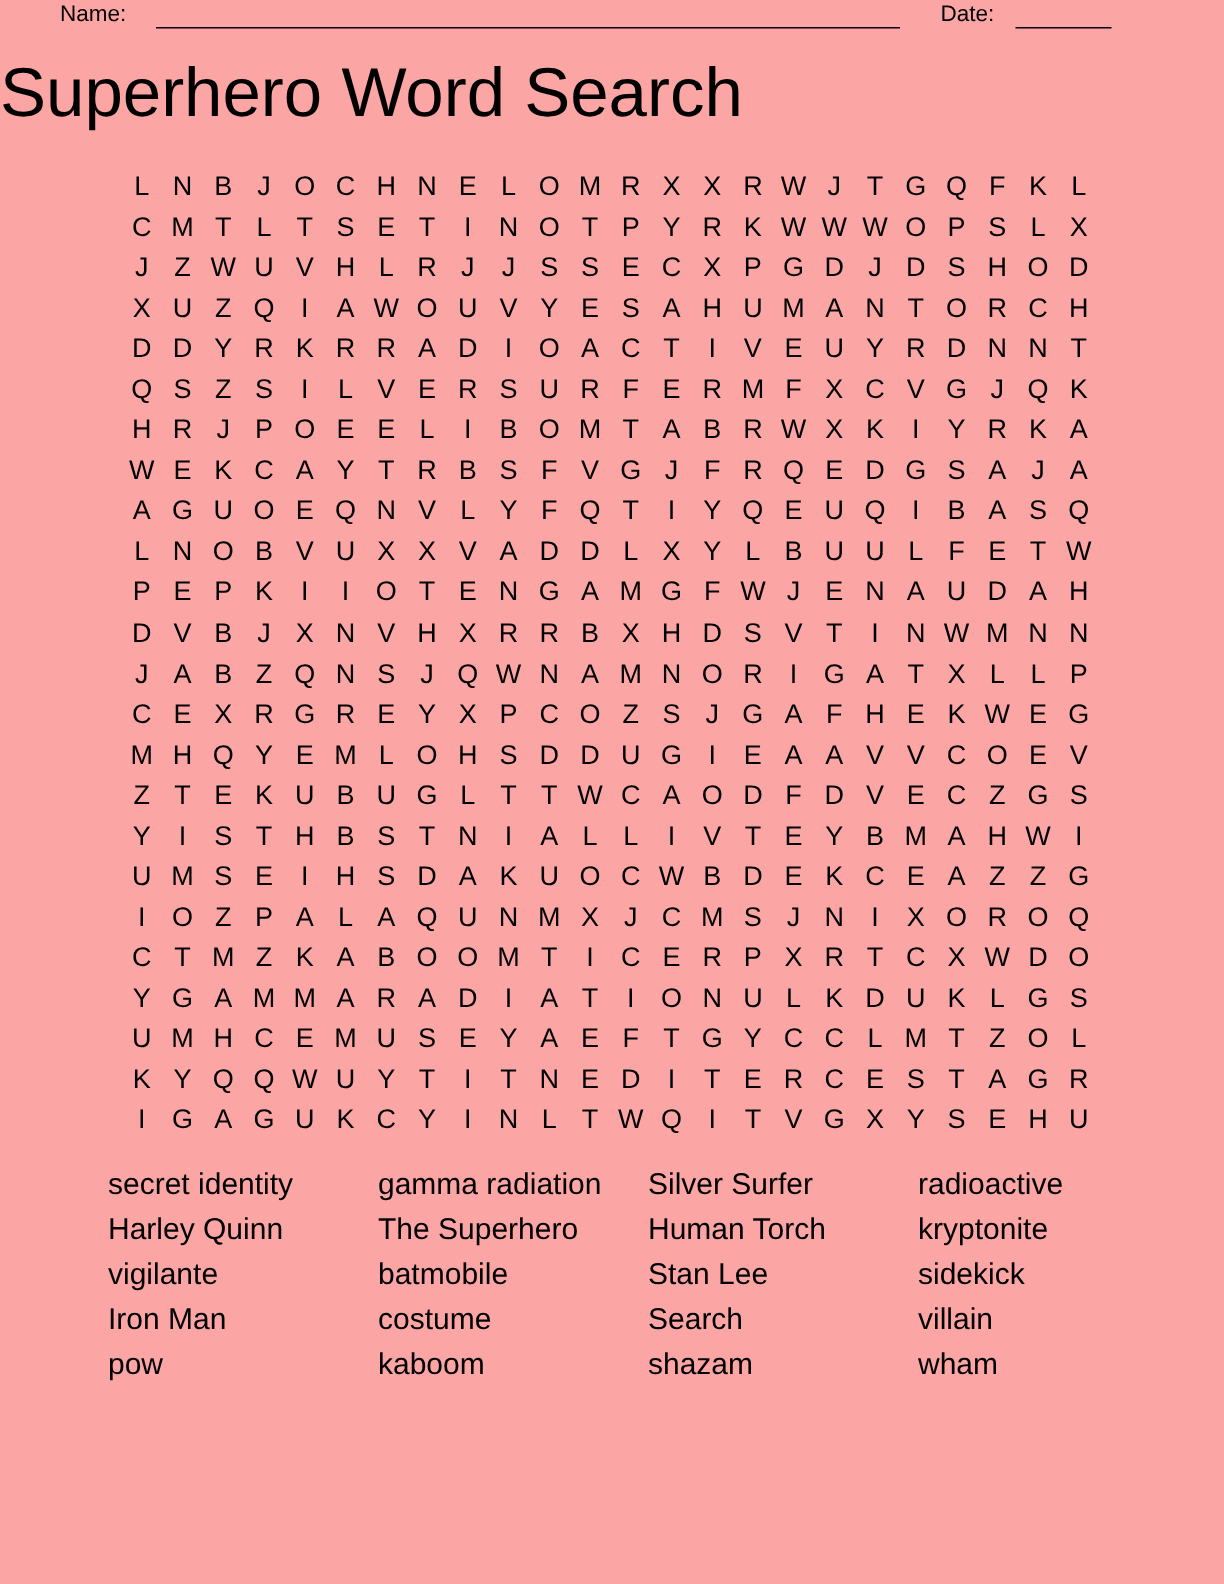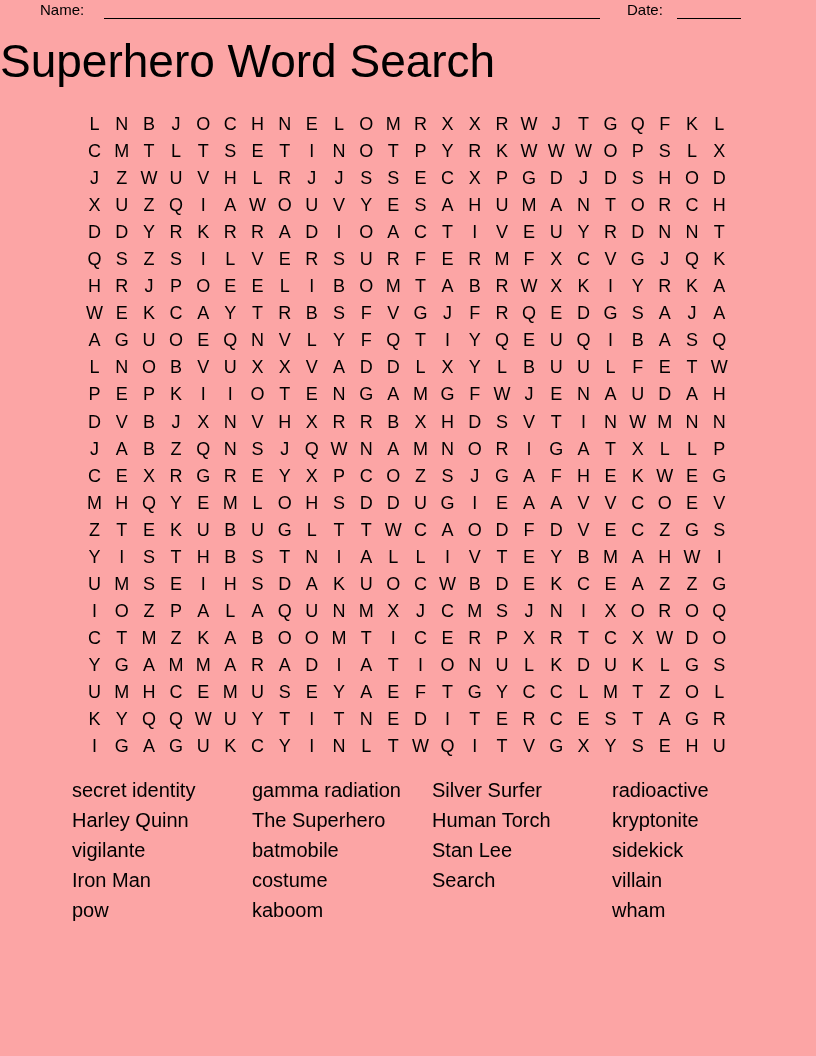--- a/index.html
+++ b/index.html
@@ -636,20 +636,21 @@
         <div class="word-item">The Superhero</div>
         <div class="word-item">batmobile</div>
         <div class="word-item">costume</div>
         <div class="word-item">kaboom</div>
       </div>
       <div class="word-col">
         <div class="word-item">Silver Surfer</div>
         <div class="word-item">Human Torch</div>
         <div class="word-item">Stan Lee</div>
         <div class="word-item">Search</div>
+        <div class="word-item">shazam</div>
       </div>
       <div class="word-col">
         <div class="word-item">radioactive</div>
         <div class="word-item">kryptonite</div>
         <div class="word-item">sidekick</div>
         <div class="word-item">villain</div>
         <div class="word-item">wham</div>
       </div>
     </div>
 </div>

